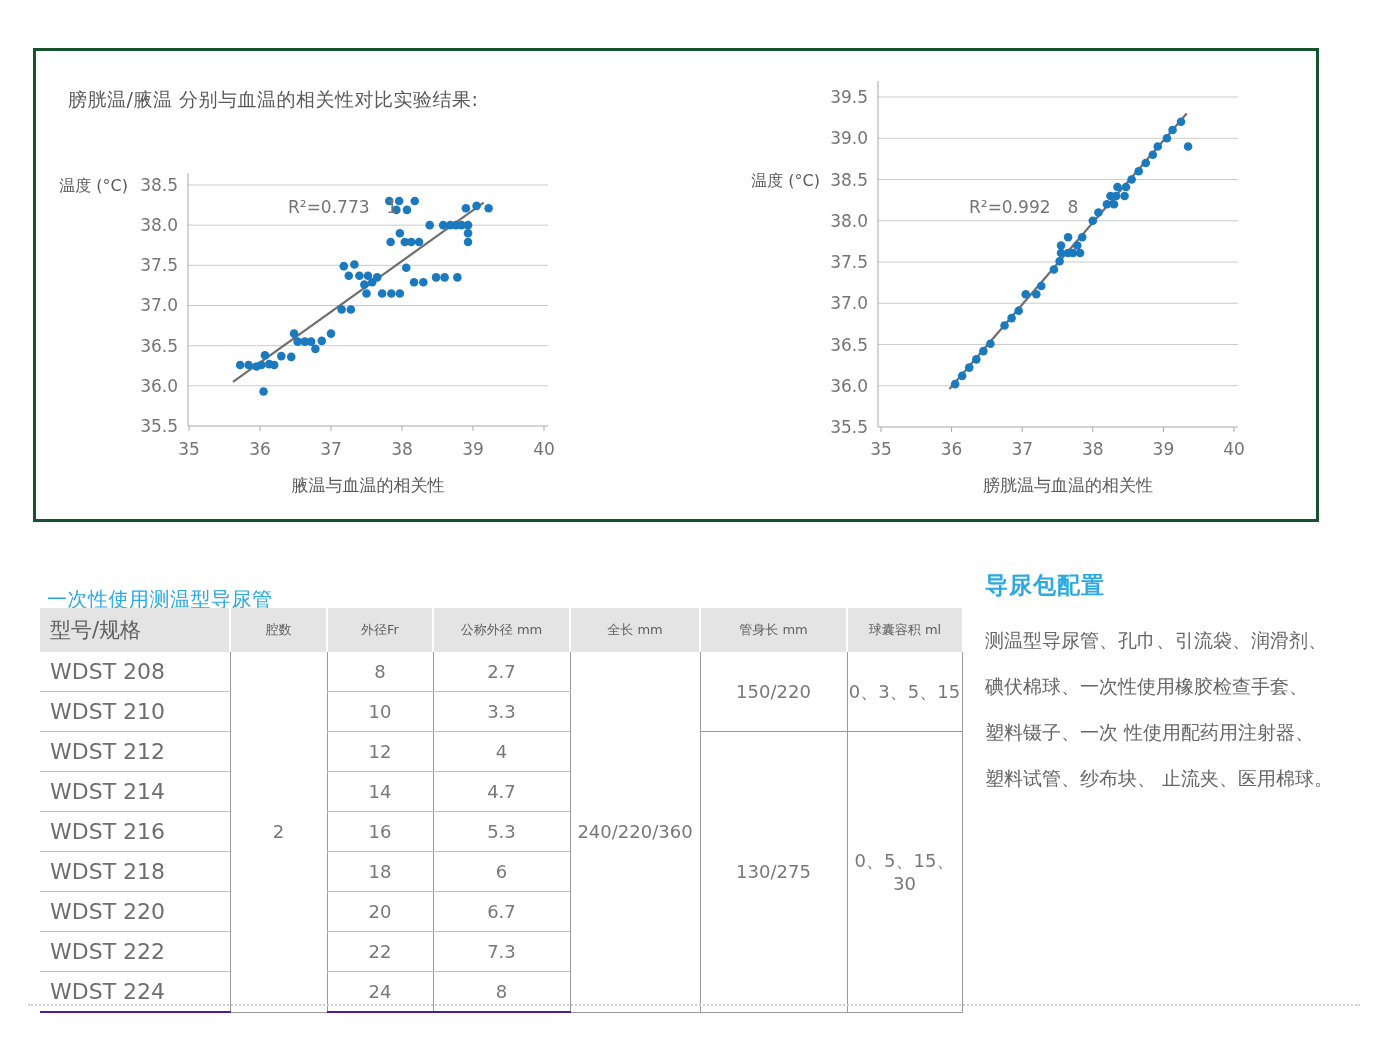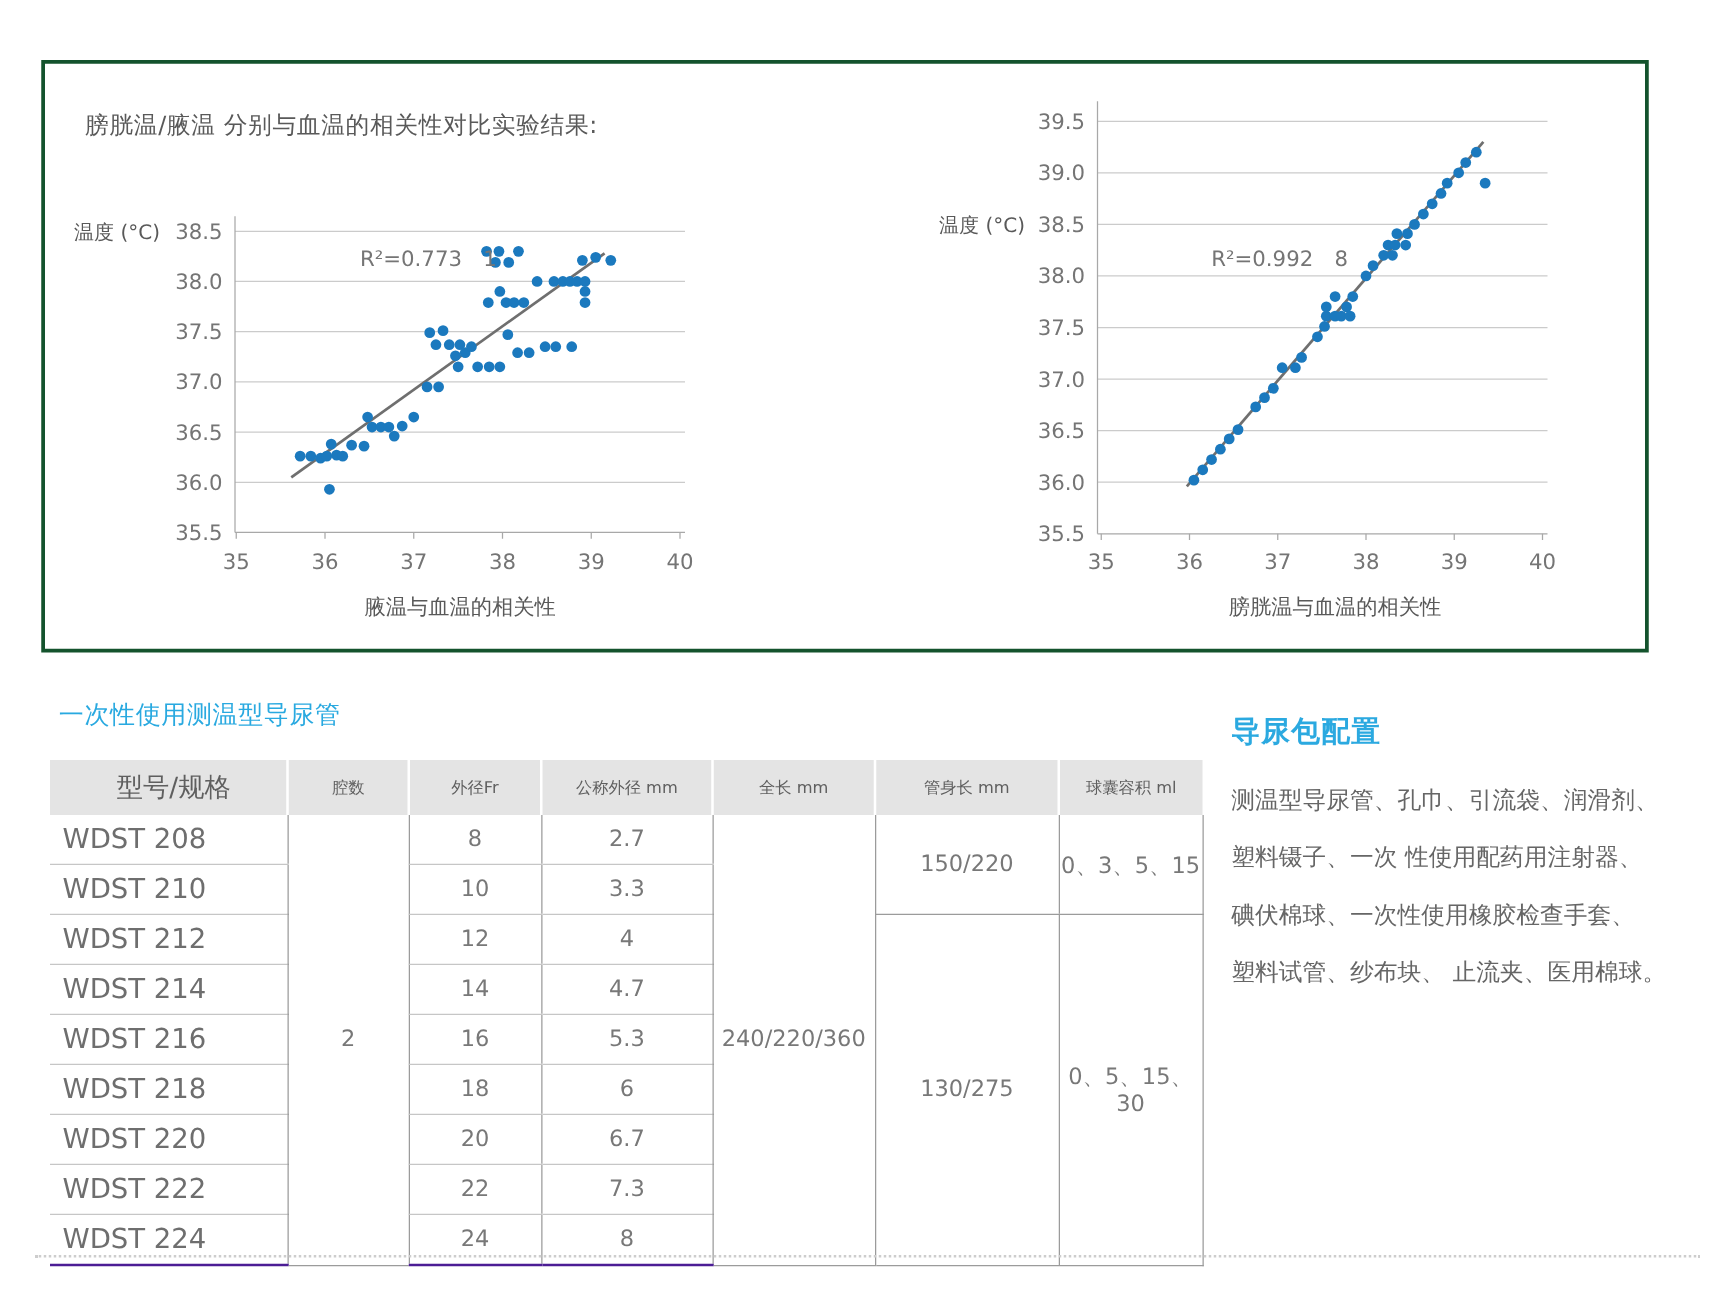--- a/index.html
+++ b/index.html
@@ -12,31 +12,31 @@
     position:absolute;left:33px;top:48px;width:1280px;height:468px;
     border:3px solid #14532d;background:#fff;
   }
   .panel-title{
     position:absolute;left:32px;top:36px;font-size:19px;color:#595959;letter-spacing:.5px;
   }
   .charts-svg{position:absolute;left:0;top:0;}
   .charts-svg text{font-family:"DejaVu Sans","Liberation Sans",sans-serif;}
   
   .section-heading{
-    position:absolute;left:47px;top:558px;font-size:20px;color:#29a9e0;letter-spacing:.5px;
+    position:absolute;left:47px;top:586px;font-size:20px;color:#29a9e0;letter-spacing:.5px;
   }
   
   .spec-table{
     position:absolute;left:40px;top:608px;border-collapse:collapse;table-layout:fixed;
   }
   .spec-table th{
     background:#e4e4e4;color:#5f5f5f;font-weight:normal;height:42px;
     font-size:13px;text-align:center;border-left:2px solid #ffffff;
   }
-  .spec-table th.h-model{font-size:21px;text-align:center;padding-left:10px;border-left:none;}
+  .spec-table th.h-model{font-size:21px;text-align:left;padding-left:10px;border-left:none;}
   .spec-table td{
     height:37px;text-align:center;font-size:18px;color:#787878;
     border-left:1px solid #9b9b9b;background:#fff;
   }
   .spec-table td.c-model{
     text-align:left;padding-left:10px;font-size:22px;color:#6e6e6e;
     border-left:none;border-bottom:1px solid #c6c6c6;
   }
   .spec-table td.c-num{border-bottom:1px solid #c6c6c6;}
   .spec-table td.c-span{border-bottom:1px solid #9b9b9b;}
@@ -302,19 +302,19 @@
       <td class="c-num">24</td>
       <td class="c-num">8</td>
     </tr>
   </tbody>
 </table>
 
 <div class="kit-block">
   <div class="kit-title">导尿包配置</div>
   <div class="kit-lines">
     <div class="kit-line">测温型导尿管、孔巾、引流袋、润滑剂、</div>
+    <div class="kit-line">碘伏棉球、一次性使用橡胶检查手套、</div>
     <div class="kit-line">塑料镊子、一次 性使用配药用注射器、</div>
-    <div class="kit-line">碘伏棉球、一次性使用橡胶检查手套、</div>
     <div class="kit-line">塑料试管、纱布块、 止流夹、医用棉球。</div>
   </div>
 </div>
 
 <div class="bottom-divider"></div>
 
 </body></html>

